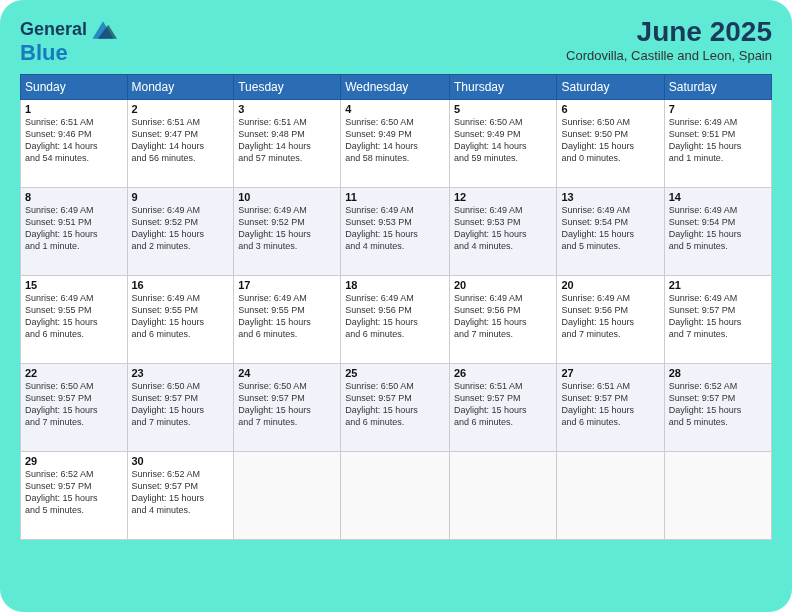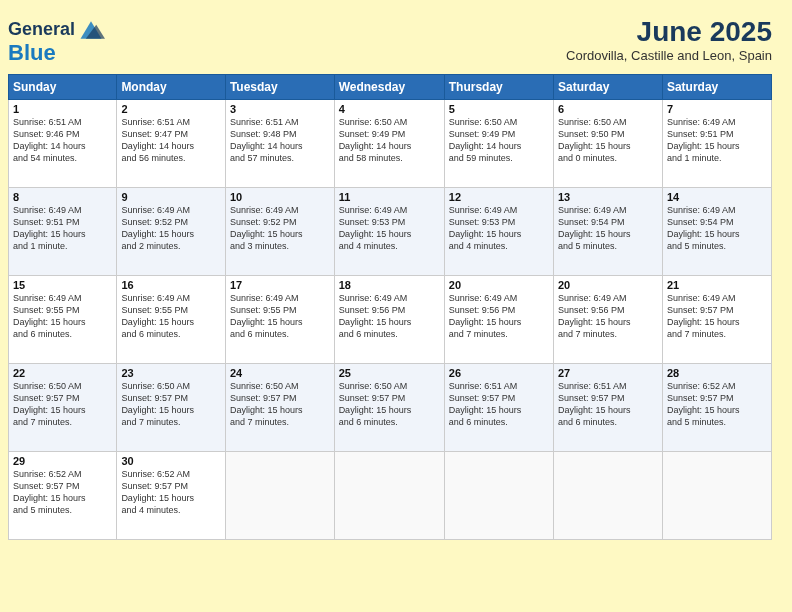--- a/index.html
+++ b/index.html
@@ -6,22 +6,23 @@
     body {
       font-family: Arial, sans-serif;
       background: #fff;
       width: 792px;
       height: 612px;
       overflow: hidden;
     }
     .page {
       width: 792px;
       min-height: 612px;
-      background: #fef9c3;
-      padding: 16px 20px 16px 8px;
+      background: #5eead4;
+      padding: 16px 20px 16px 20px;
+      border-radius: 23px;
     }
     .header {
       display: flex;
       justify-content: space-between;
       align-items: flex-start;
       margin-bottom: 8px;
     }
     .logo {
       display: flex;
       align-items: center;
@@ -51,21 +52,21 @@
     }
     .calendar {
       width: 100%;
       border-collapse: collapse;
       border: 1px solid #ccc;
     }
     .calendar th {
       background: #2a6db5;
       color: #fff;
       font-size: 12px;
-      font-weight: bold;
+      font-weight: normal;
       padding: 5px 4px;
       text-align: left;
       border: 1px solid #1a5a9a;
     }
     .calendar td {
       vertical-align: top;
       border: 1px solid #ccc;
       padding: 3px 4px;
       width: 113px;
       height: 88px;

